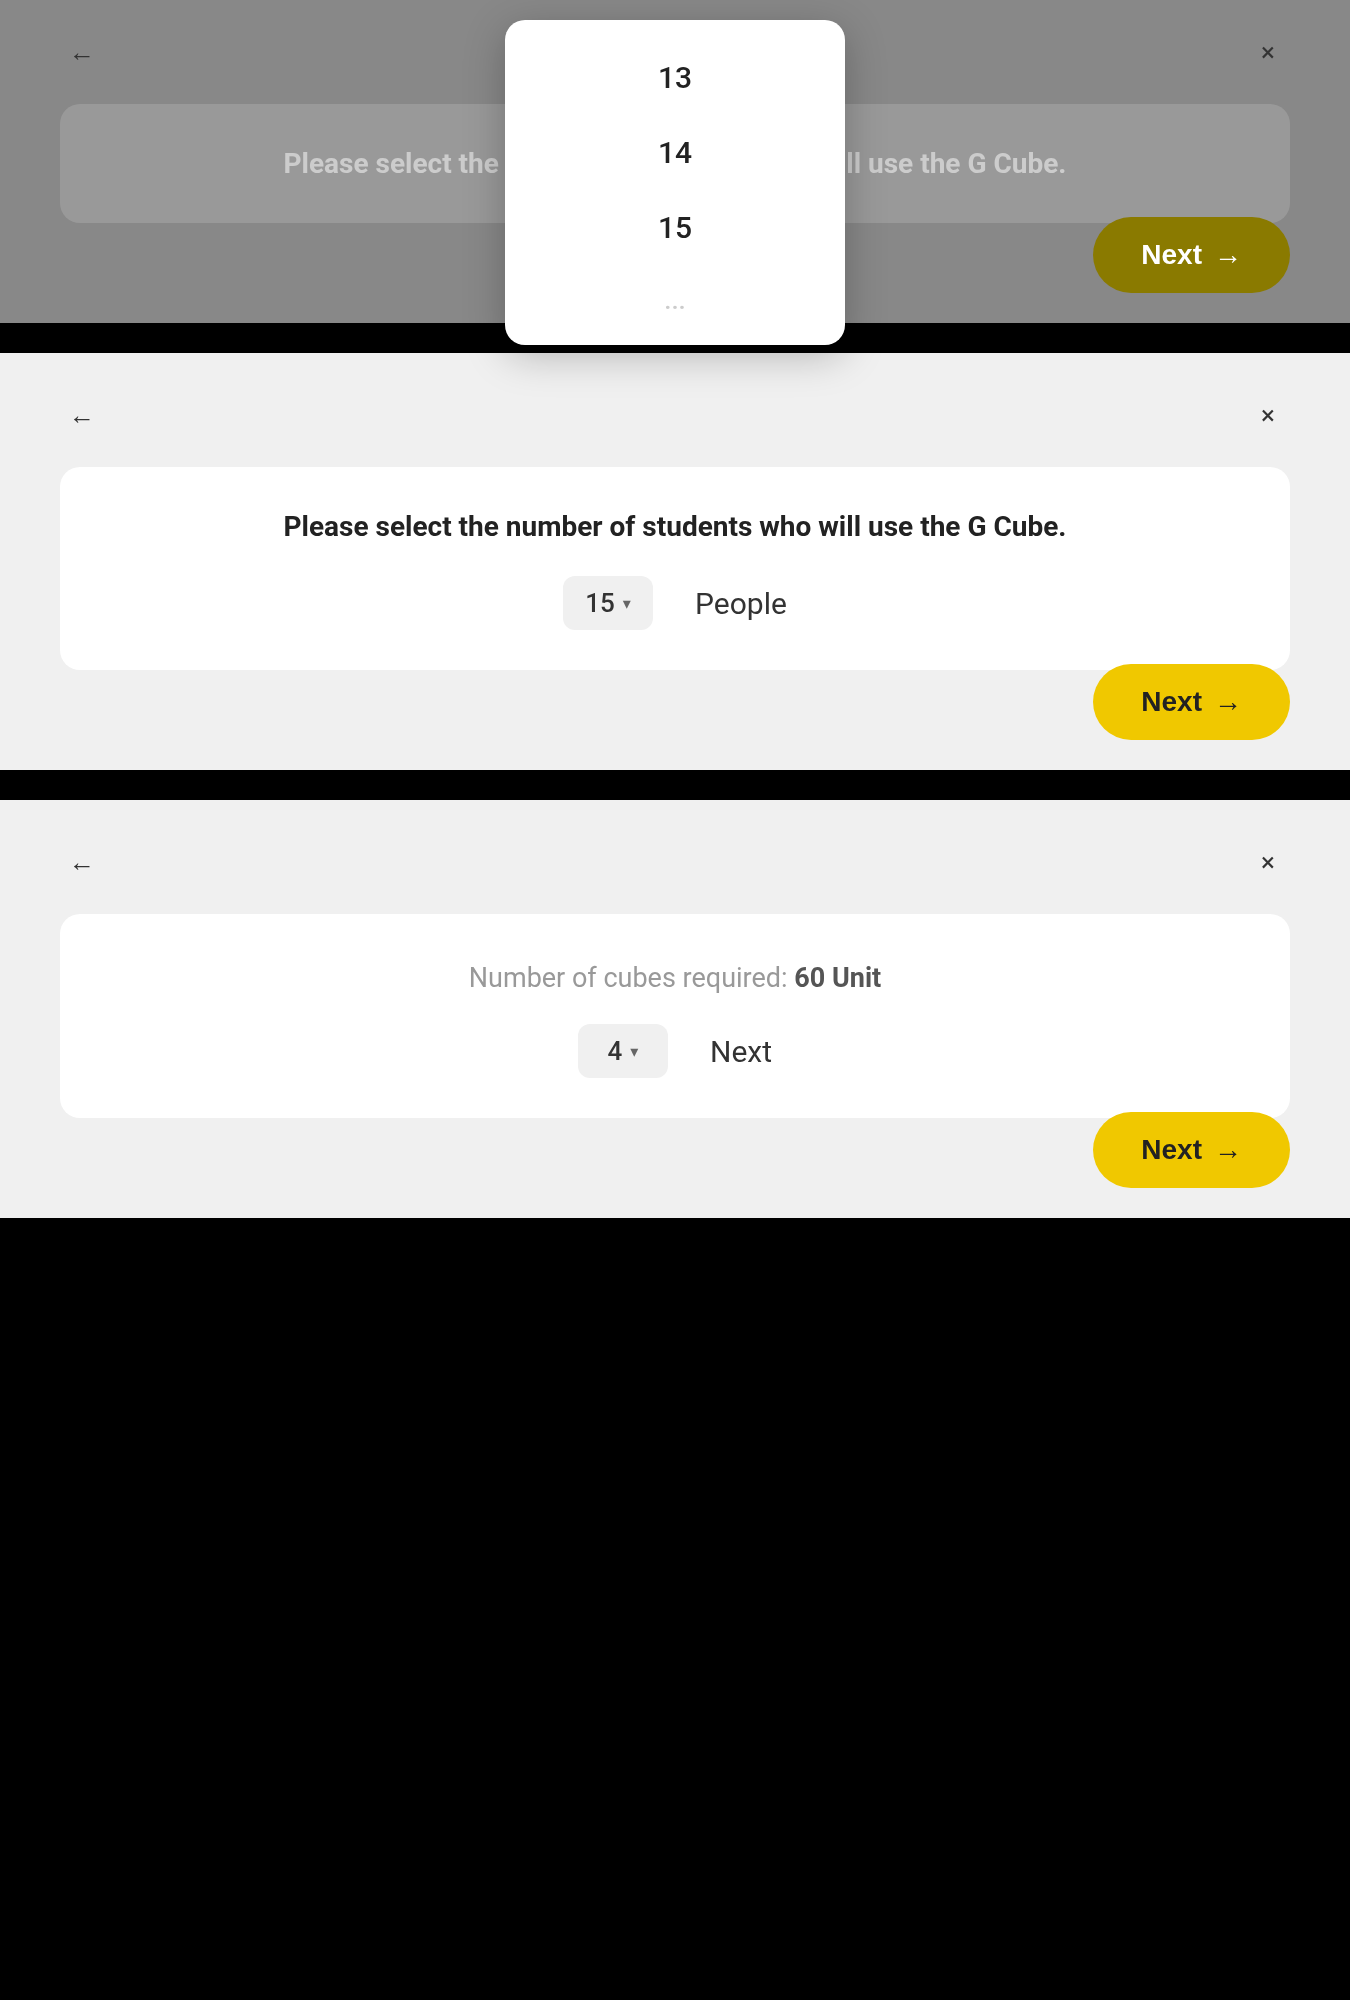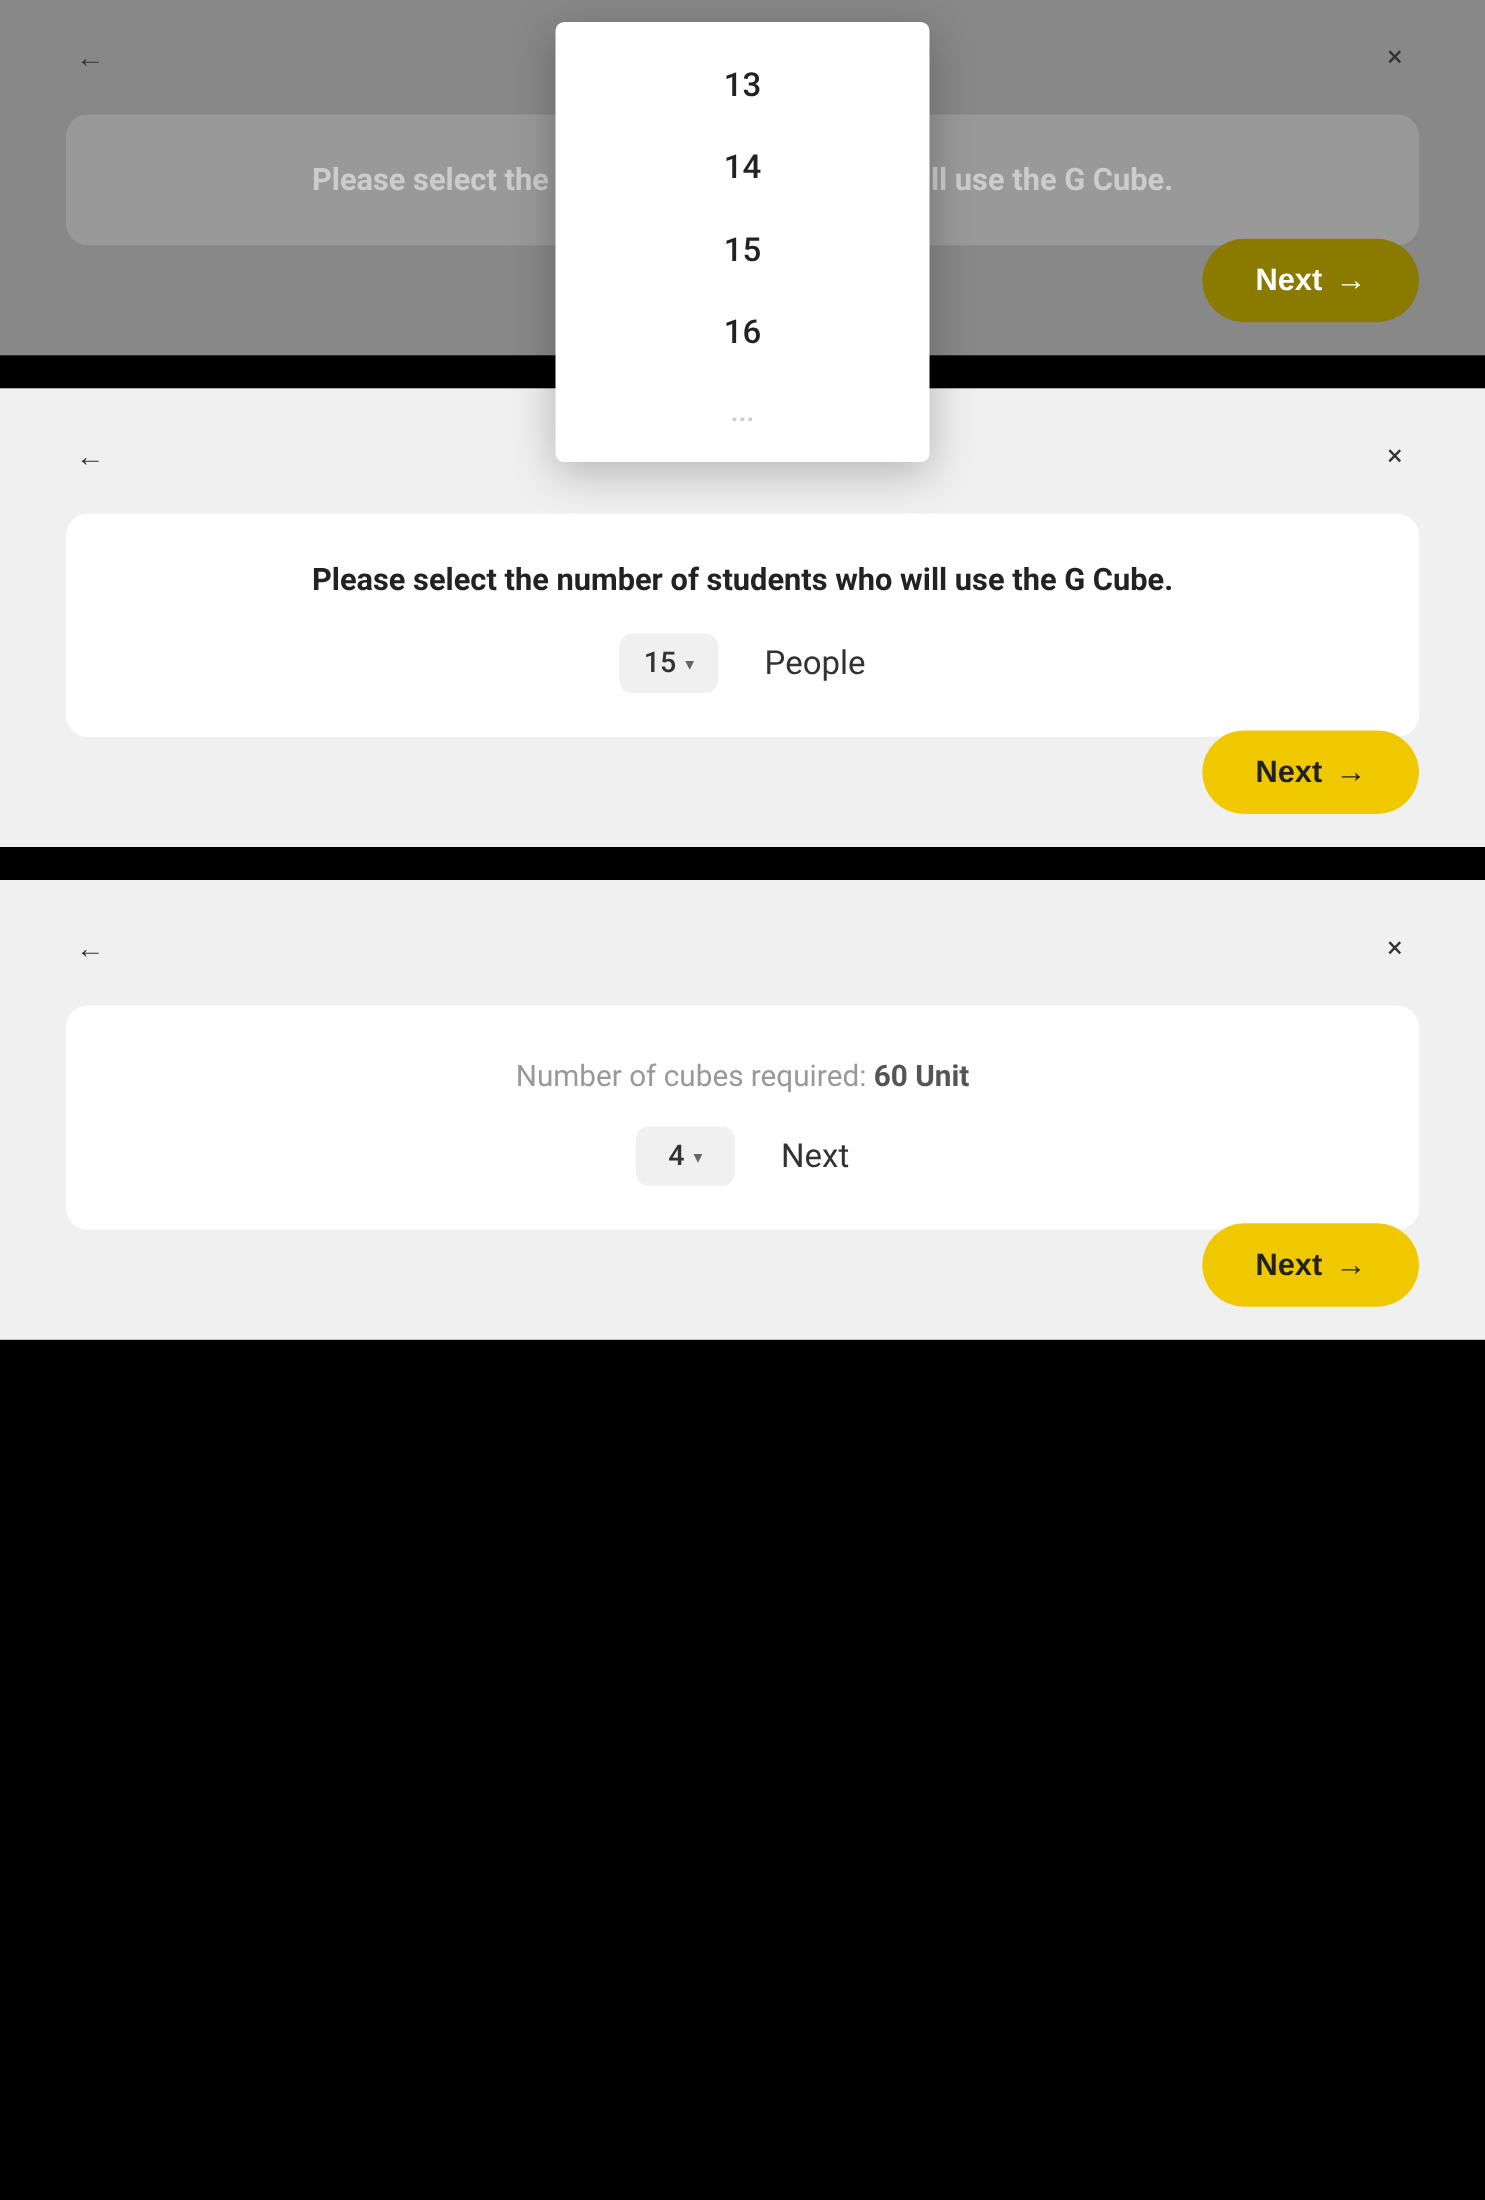--- a/index.html
+++ b/index.html
@@ -123,21 +123,21 @@
       color: #222;
     }
 
     
     .dropdown-overlay {
       position: absolute;
       top: 0px;
       left: 50%;
       transform: translateX(-50%);
       background: #fff;
-      border-radius: 8px;
+      border-radius: 20px;
       box-shadow: 0 10px 40px rgba(0,0,0,0.25);
       width: 340px;
       z-index: 100;
       padding: 20px 0 10px;
     }
 
     .dropdown-item {
       text-align: center;
       padding: 20px;
       font-size: 30px;
@@ -181,21 +181,20 @@
   </div>
 
   <div class="card card-dimmed">
     <div class="card-title-dimmed">Please select the number of students who will use the G Cube.</div>
   </div>
 
   <div class="dropdown-overlay" style="top: 20px;">
     <div class="dropdown-item">13</div>
     <div class="dropdown-item">14</div>
     <div class="dropdown-item">15</div>
-    <div class="dropdown-item">16</div>
     <div class="dropdown-item" style="color:#ccc; font-size:26px;">...</div>
   </div>
 
   <button class="next-btn" style="bottom: 30px; background: #8a7a00;">
     <span>Next</span>
     <span>→</span>
   </button>
 </div>
 
 <div class="black-bar"></div>

